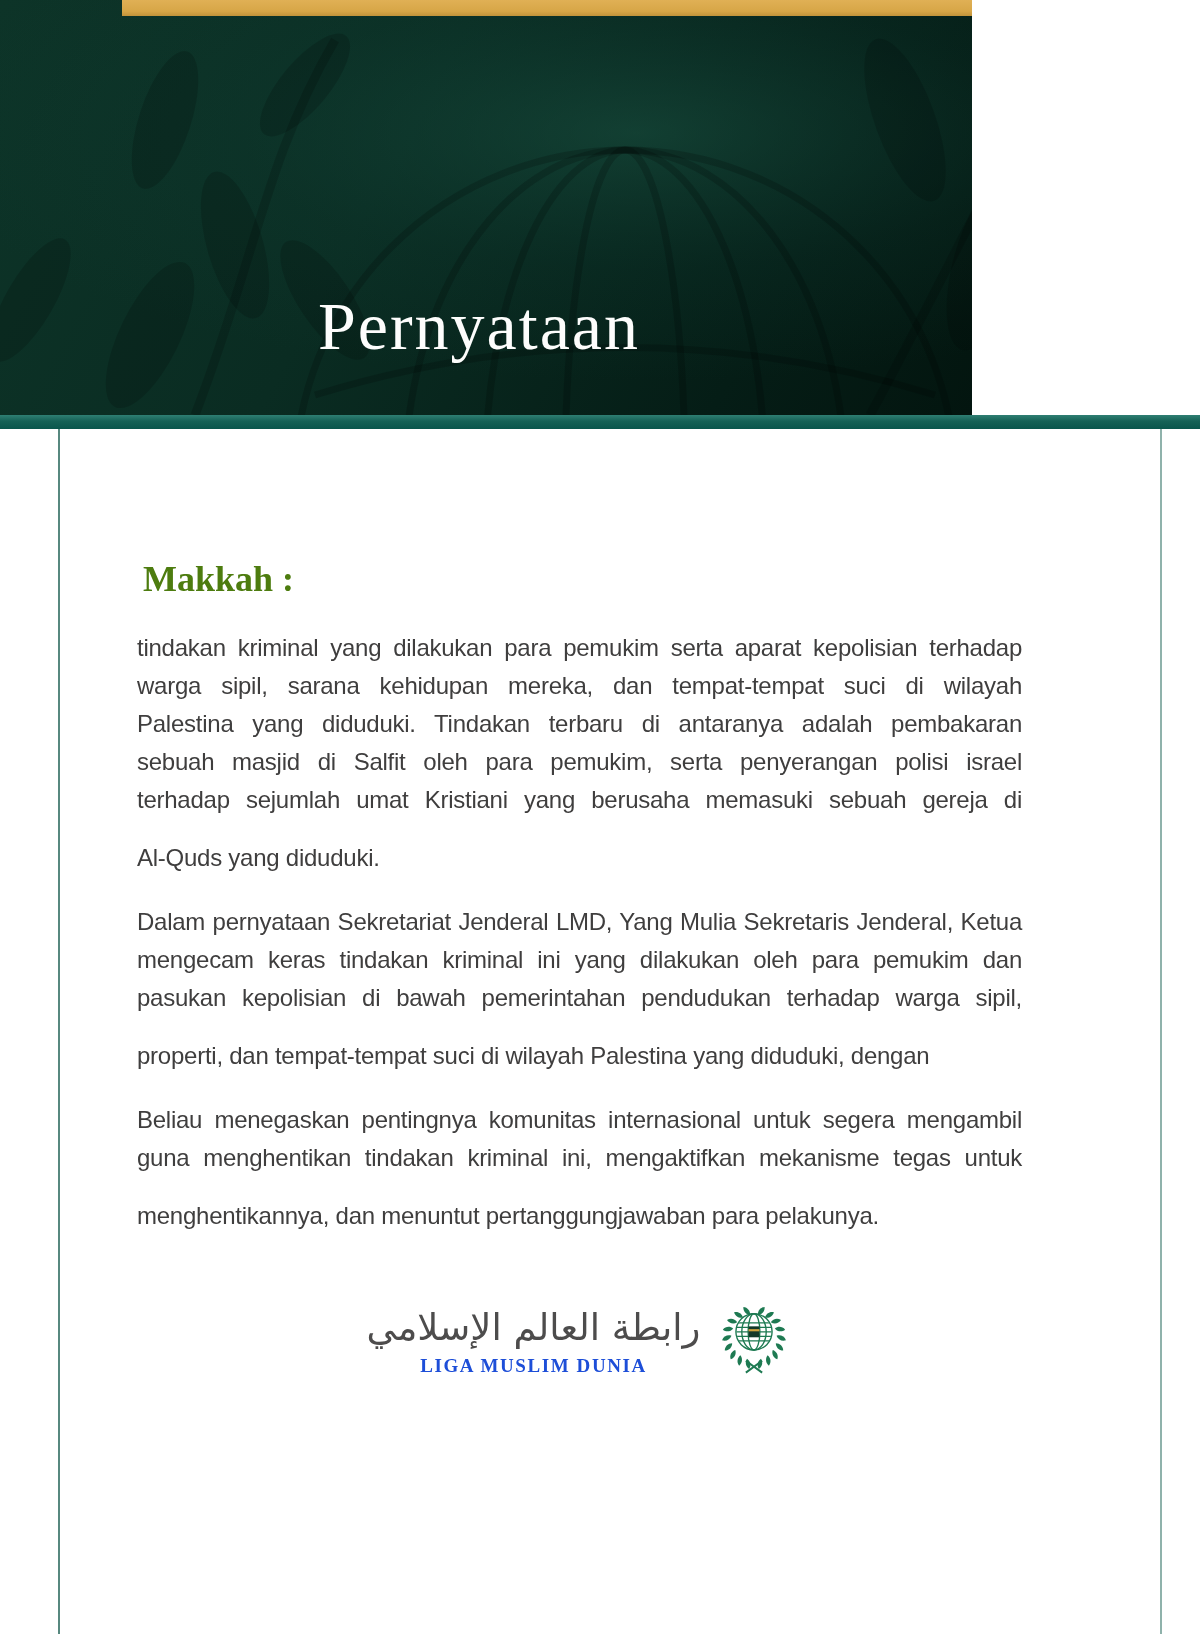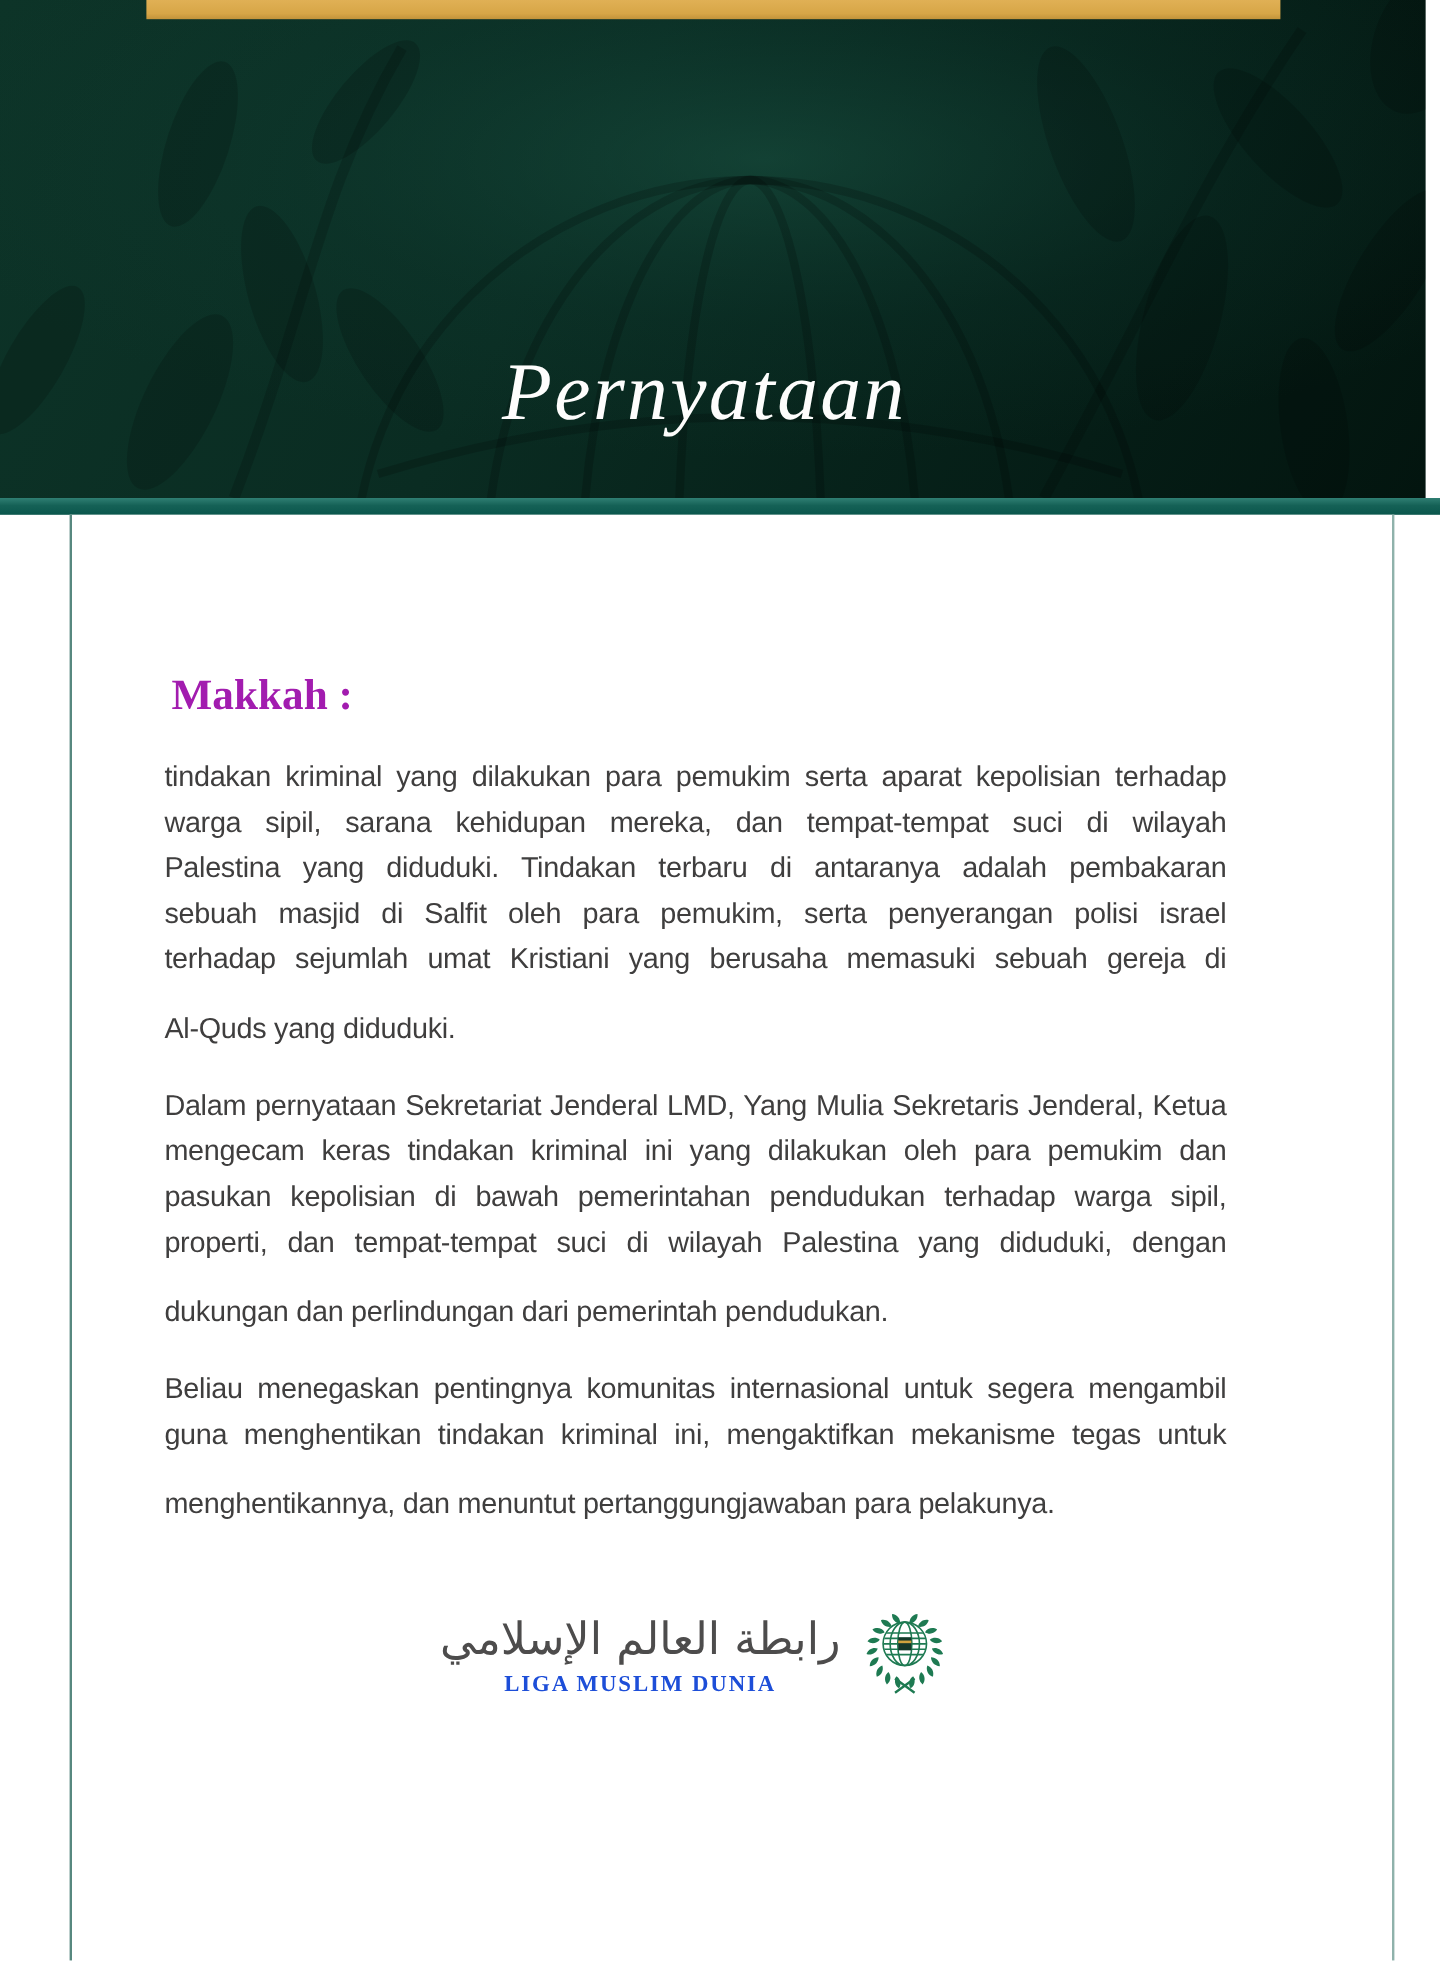--- a/index.html
+++ b/index.html
@@ -1,36 +1,36 @@
 <!DOCTYPE html>
 <html><head>
 <meta charset="utf-8">
 <style>
   html,body{margin:0;padding:0;background:#ffffff;}
   .page{position:relative;width:1200px;height:1634px;background:#ffffff;overflow:hidden;
         font-family:"Liberation Sans",sans-serif;}
 
   
-  .hero{position:relative;width:1188px;height:415px;overflow:hidden;
-        background:linear-gradient(118deg,#0d3428 0%,#0a2c22 40%,#051d16 78%,#03150f 100%);font-style:italic;}
+  .hero{position:relative;width:972px;height:415px;overflow:hidden;
+        background:linear-gradient(118deg,#0d3428 0%,#0a2c22 40%,#051d16 78%,#03150f 100%);}
   .hero-art{position:absolute;left:0;top:0;width:1200px;height:415px;display:block;}
   .gold-bar{position:absolute;left:122px;top:0;width:945px;height:16px;
             background:linear-gradient(180deg,#e0b055 0%,#d7a647 70%,#c2933a 100%);z-index:3;}
   .title{position:absolute;left:0;right:14px;top:288px;margin:0;z-index:2;
          text-align:center;color:#fdfdfc;font-family:"Liberation Serif",serif;
          font-weight:400;font-size:68px;line-height:76px;letter-spacing:2px;}
   .teal-band{width:1200px;height:14px;
              background:linear-gradient(180deg,#2f7f73 0%,#156156 45%,#0a564c 100%);}
 
   
   .card{box-sizing:border-box;margin-left:58px;width:1104px;min-height:1205px;
         border-left:2px solid #57887f;border-right:2px solid #8fb2ab;
         padding:128px 138px 0 77px;background:#ffffff;}
   .loc{margin:0 0 28px 6px;font-family:"Liberation Serif",serif;font-weight:700;
-       font-size:36px;line-height:44px;color:#a21caf;}
+       font-size:36px;line-height:44px;color:#4d7c0f;}
   .para{margin:0 0 26px 0;}
   .ln{font-size:24px;line-height:38px;letter-spacing:-0.25px;color:#3f3e3e;
       text-align:justify;text-align-last:justify;}
   .para .ln:last-child{text-align-last:left;margin-top:20px;}
 
   
   .logo{margin-top:66px;display:flex;justify-content:center;align-items:center;gap:16px;}
   .logo-text{text-align:center;}
   .arabic{direction:rtl;font-family:"DejaVu Sans",sans-serif;font-size:37px;line-height:48px;
           color:#4d4c4c;}
@@ -98,21 +98,20 @@
       <div class="ln">sebuah masjid di Salfit oleh para pemukim, serta penyerangan polisi israel</div>
       <div class="ln">terhadap sejumlah umat Kristiani yang berusaha memasuki sebuah gereja di</div>
       <div class="ln">Al-Quds yang diduduki.</div>
     </div>
 
     <div class="para">
       <div class="ln">Dalam pernyataan Sekretariat Jenderal LMD, Yang Mulia Sekretaris Jenderal, Ketua</div>
       <div class="ln">mengecam keras tindakan kriminal ini yang dilakukan oleh para pemukim dan</div>
       <div class="ln">pasukan kepolisian di bawah pemerintahan pendudukan terhadap warga sipil,</div>
       <div class="ln">properti, dan tempat-tempat suci di wilayah Palestina yang diduduki, dengan</div>
-      <div class="ln">dukungan dan perlindungan dari pemerintah pendudukan.</div>
     </div>
 
     <div class="para">
       <div class="ln">Beliau menegaskan pentingnya komunitas internasional untuk segera mengambil</div>
       <div class="ln">guna menghentikan tindakan kriminal ini, mengaktifkan mekanisme tegas untuk</div>
       <div class="ln">menghentikannya, dan menuntut pertanggungjawaban para pelakunya.</div>
     </div>
 
     <div class="logo">
       <div class="logo-text">

